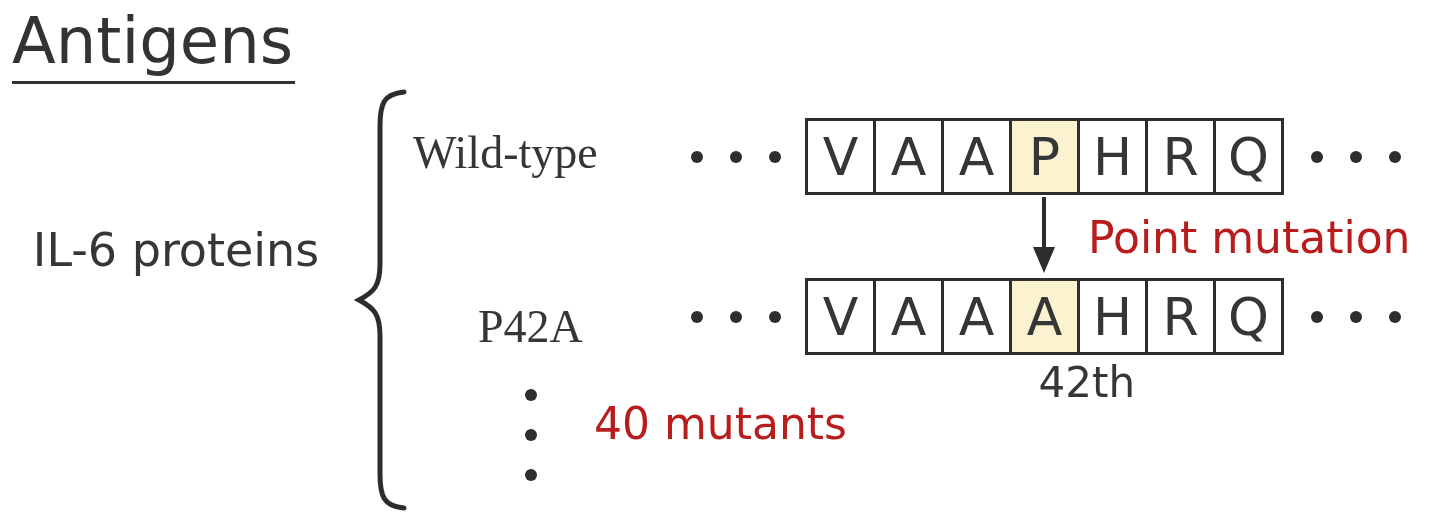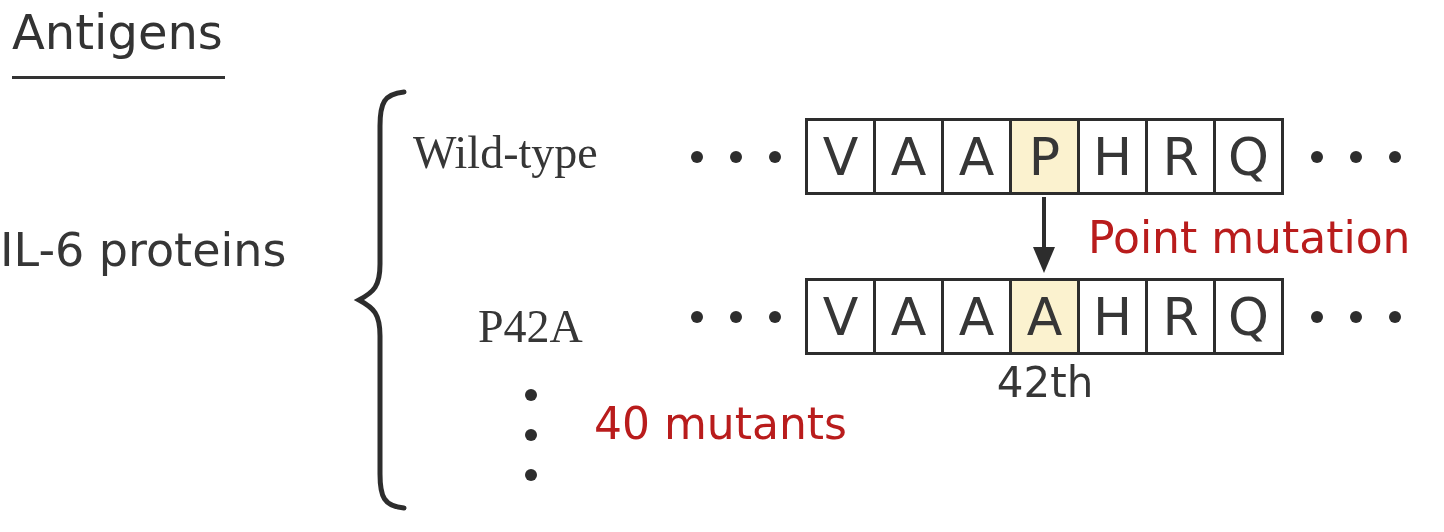--- a/index.html
+++ b/index.html
@@ -10,29 +10,30 @@
     height: 532px;
     background: #ffffff;
     font-family: "DejaVu Sans", "Liberation Sans", sans-serif;
     color: #363636;
     overflow: hidden;
   }
   .abs { position: absolute; }
 
   .title {
     left: 12px; top: 4px;
-    font-size: 48px;
+    font-size: 64px;
     color: #333333;
     border-bottom: 3px solid #333333;
-    padding: 0 2px 16px 0;
+    padding: 0 2px 3px 0;
     display: inline-block;
   }
 
   .group-label {
     left: 0px; top: 220px; width: 352px;
+    text-align: center;
     font-size: 46px;
     line-height: 1.32;
     color: #363636;
   }
 
   .row-label { font-size: 46px; color: #363636; font-family: Liberation Serif, serif; }
 
   .hdots { display: flex; gap: 27px; align-items: center; }
   .hdots .dot, .vdots .dot {
     width: 12px; height: 12px; border-radius: 50%;
@@ -47,21 +48,21 @@
     margin-left: -3px;
     display: flex; align-items: center; justify-content: center;
     font-size: 52px;
     color: #363636;
     background: #ffffff;
   }
   .cell:first-child { margin-left: 0; }
   .cell.hl { background: #FBF2CF; }
 
   .annot { font-size: 44px; color: #b91c1c; }
-  .pos-label { font-size: 42px; color: #363636; text-align: center; width: 180px; }
+  .pos-label { font-size: 42px; color: #363636; text-align: right; width: 180px; }
 
   svg { display: block; }
 </style>
 </head>
 <body>
 
 <div class="canvas">
 
   <div class="abs title">Antigens</div>
 

